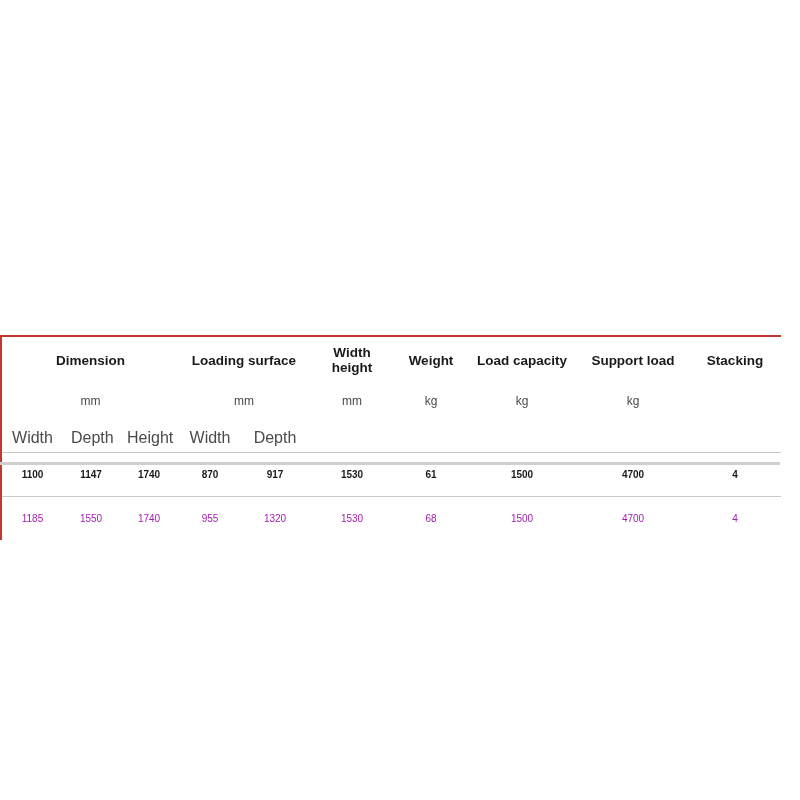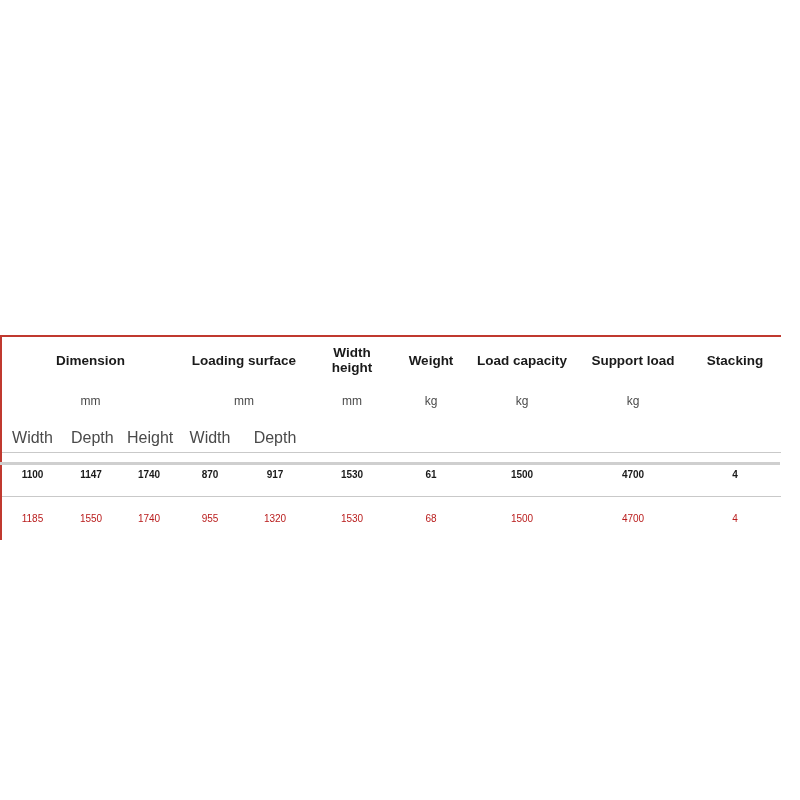--- a/index.html
+++ b/index.html
@@ -78,21 +78,21 @@
     font-size: 10px;
     height: 27px;
     border-top: 1px solid #c9c9c9;
   }
   tr.data-row.primary td {
     font-weight: bold;
     color: #1a1a1a;
   }
   tr.data-row.secondary td {
     font-weight: normal;
-    color: #b91c1c;
+    color: #a21caf;
     margin-top: 24px;
   }
 
   
   .bottom-rule {
     position: absolute;
     left: 0;
     top: 127px;
     width: 780px;
     height: 3px;

